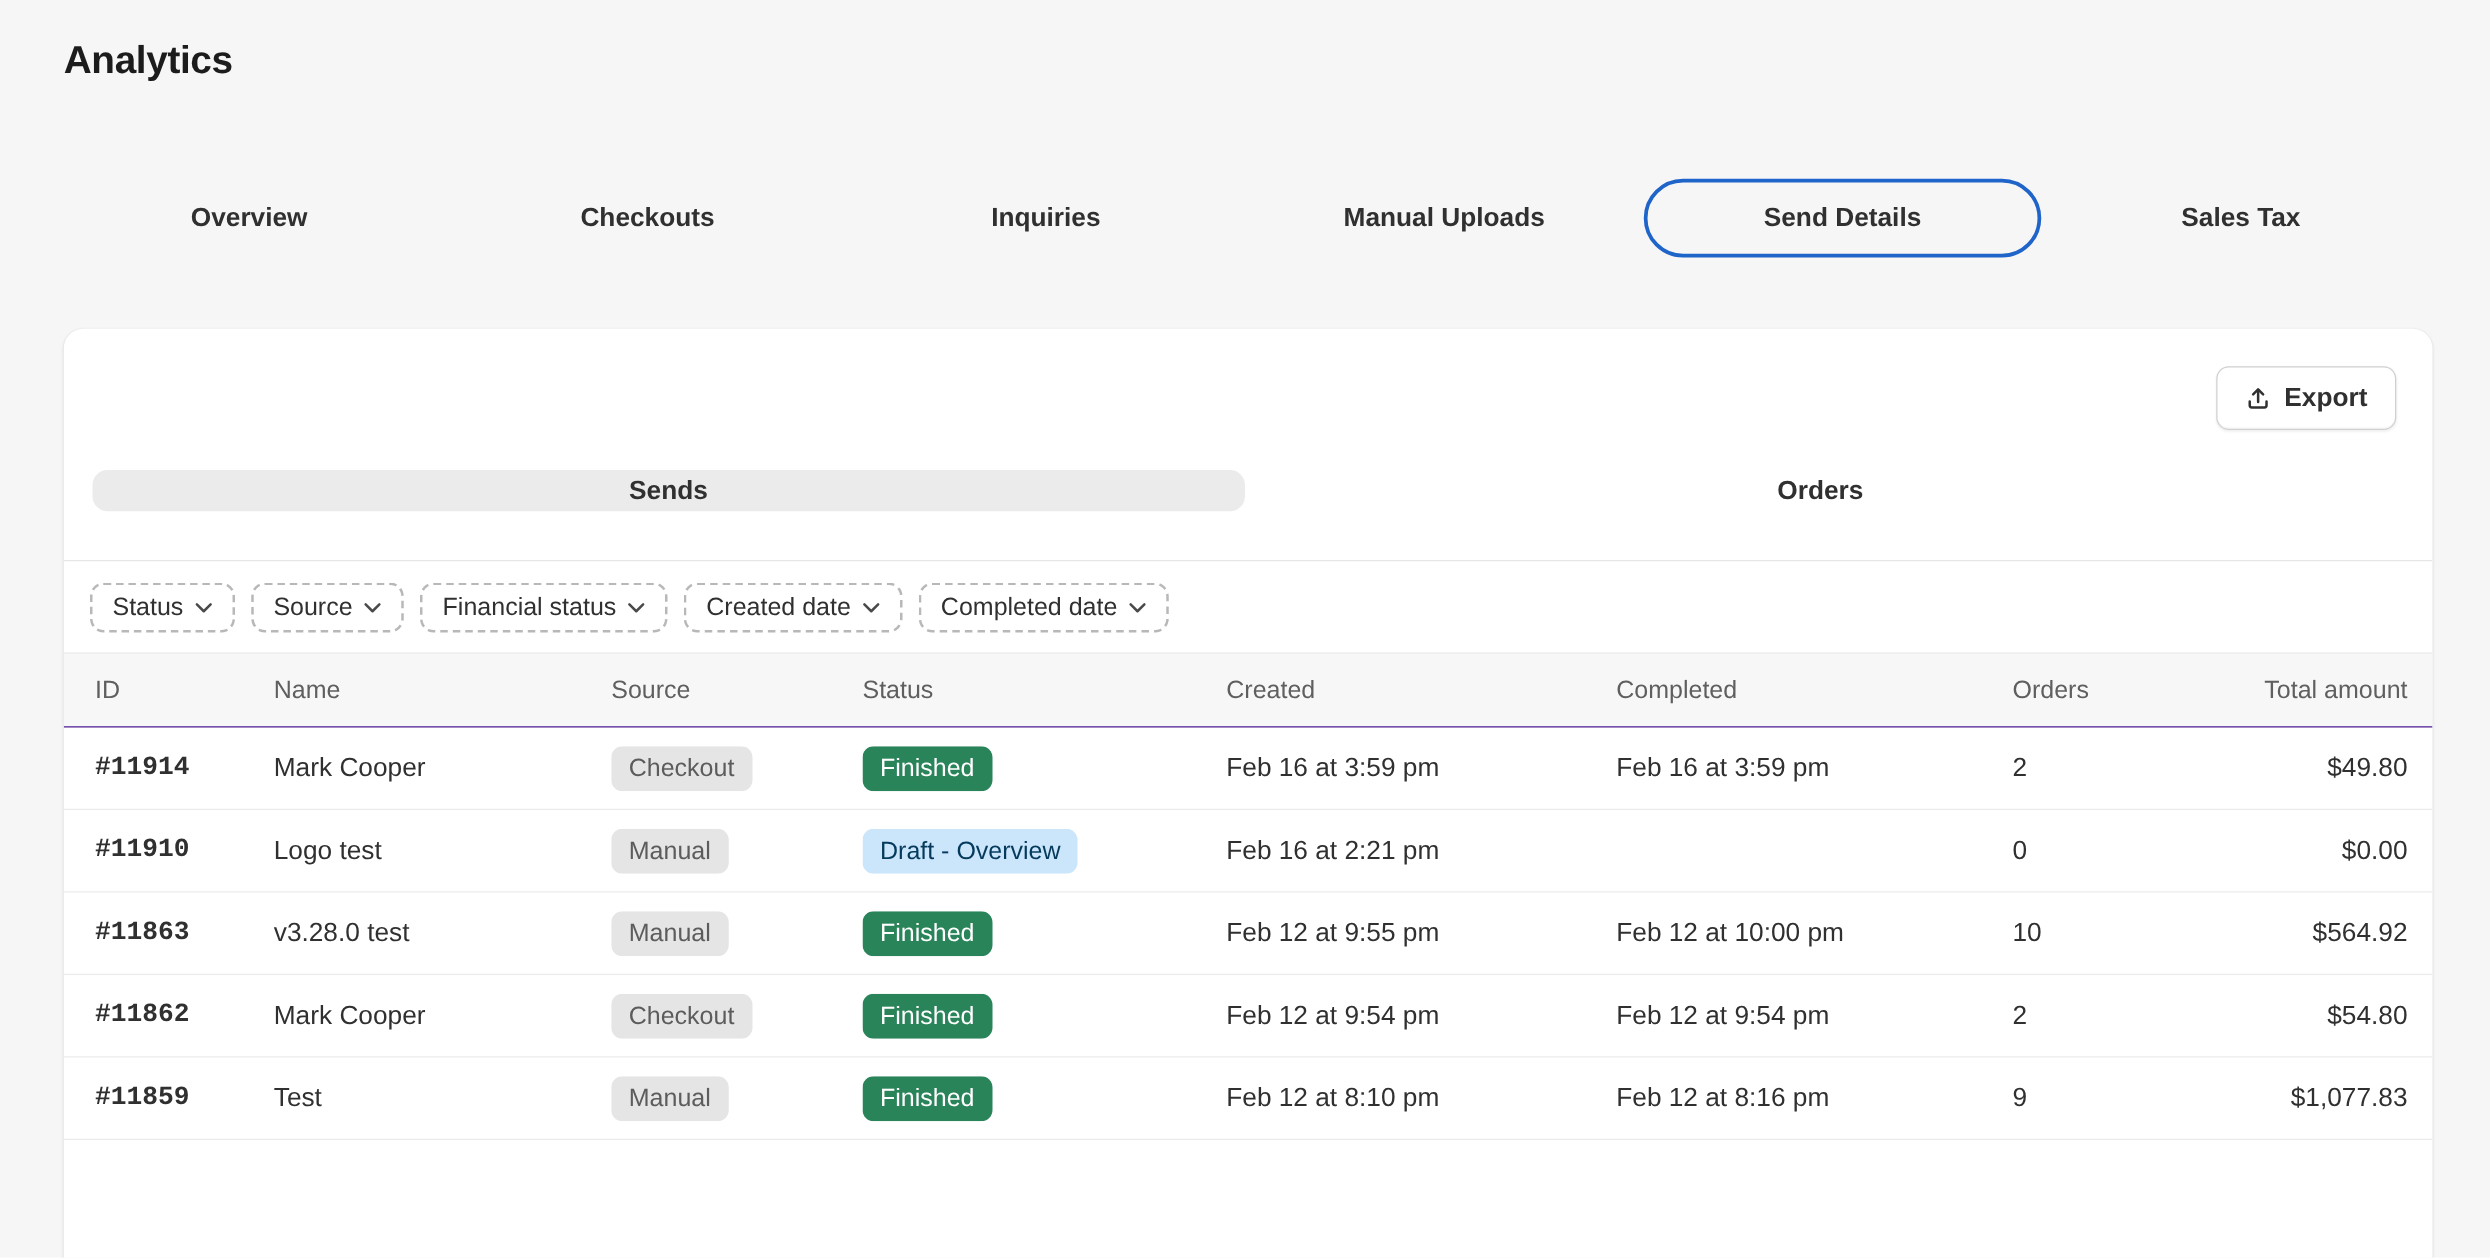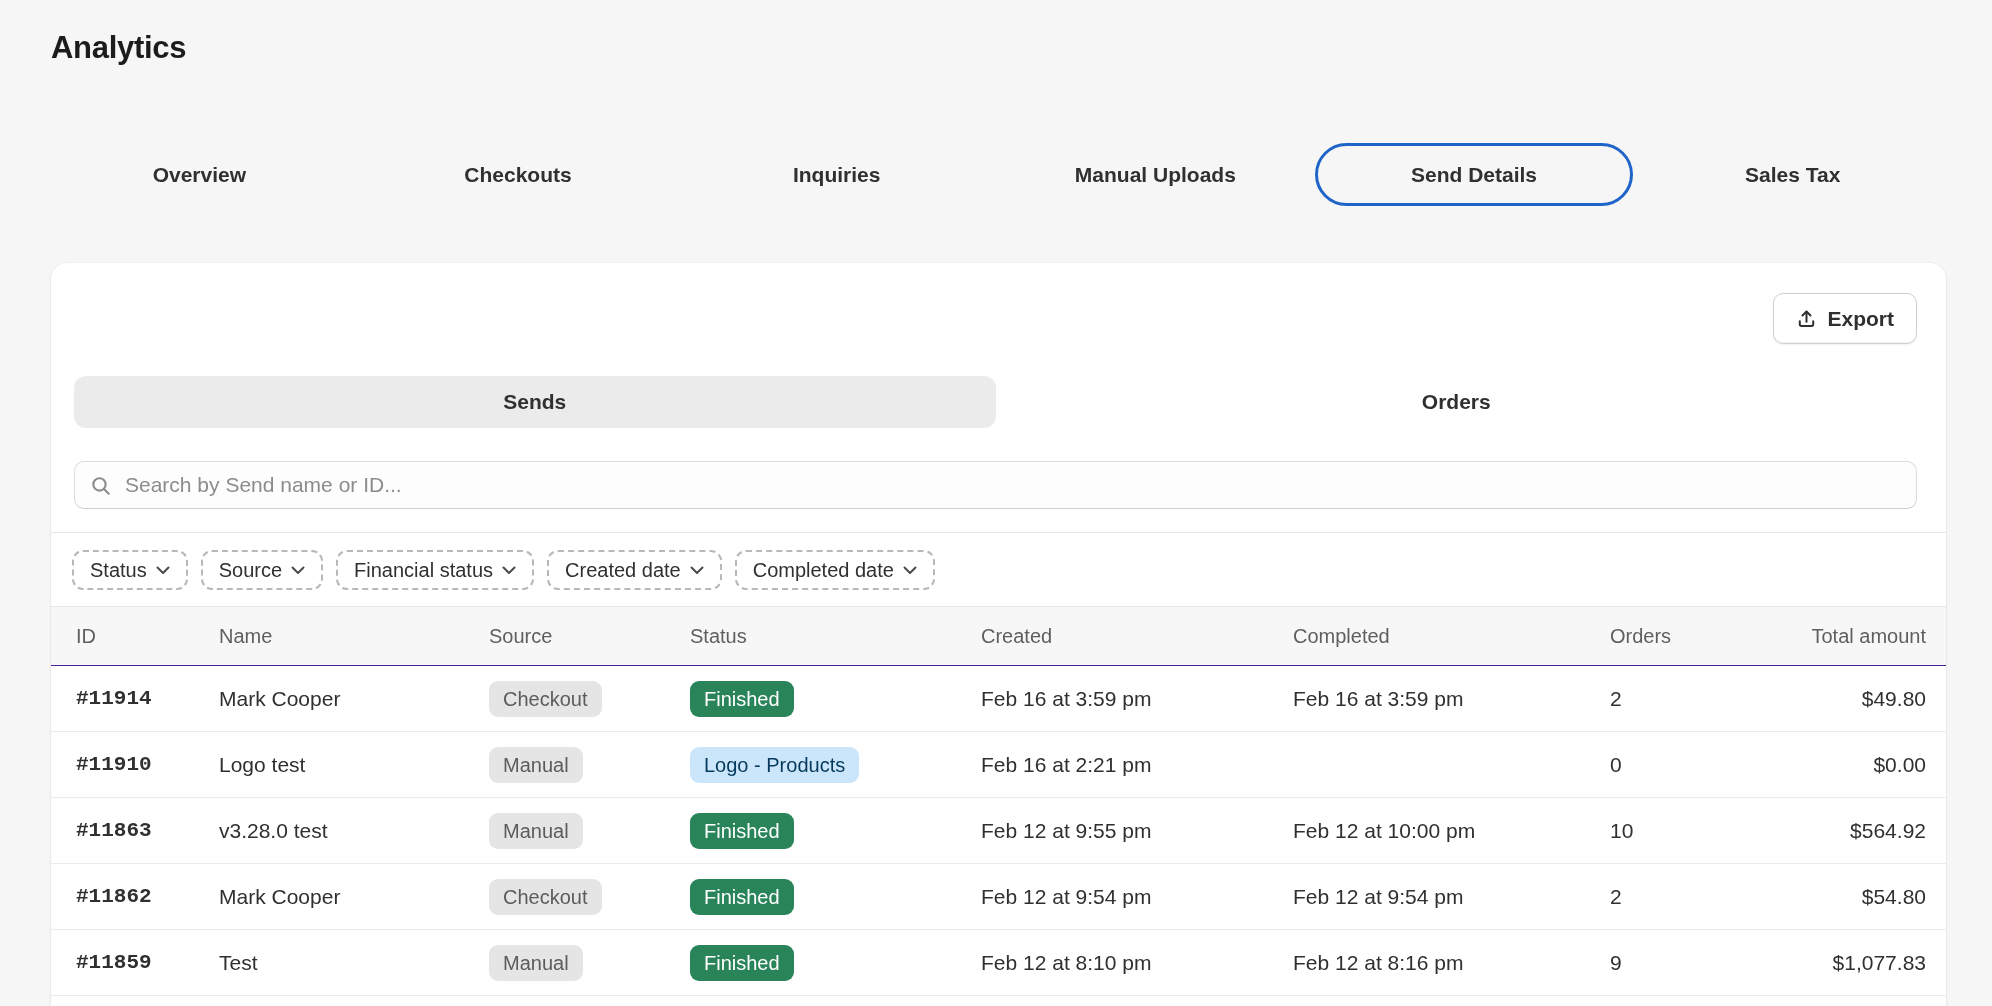--- a/index.html
+++ b/index.html
@@ -56,21 +56,21 @@
     cursor: pointer;
   }
   .export-btn svg { display: block; }
 
   
   .segmented {
     margin: 32px 29px 0 23px;
     height: 49px; display: flex;
   }
   .seg-option {
-    flex: 1; height: 52px;
+    flex: 1; height: 33px;
     display: flex; align-items: center; justify-content: center;
     border-radius: 12px;
     font-size: 21px; font-weight: 600; color: #303030;
     cursor: pointer;
   }
   .seg-option.active { background: #ebebeb; }
 
   
   .search-wrap {
     margin: 36px 29px 0 23px;
@@ -161,29 +161,20 @@
       </span>
       <span>Export</span>
     </button>
   </div>
 
   <div class="segmented">
       <div class="seg-option active">Sends</div>
       <div class="seg-option">Orders</div>
     </div>
 
-  <div class="search-wrap">
-    <span>
-      <svg width="22" height="22" viewBox="0 0 20 20" fill="none">
-        <circle cx="8.6" cy="8.6" r="5.6" stroke="#8c8c8c" stroke-width="1.9"></circle>
-        <path d="M13 13l4 4" stroke="#8c8c8c" stroke-width="1.9" stroke-linecap="round"></path>
-      </svg>
-    </span>
-    <input class="search-input" type="text" placeholder="Search by Send name or ID..." style="">
-  </div>
 
   <div class="filters-section">
       <button class="filter-chip">
         <span>Status</span>
         <span>
           <svg width="14" height="9" viewBox="0 0 14 9" fill="none">
             <path d="M1.5 1.5L7 7l5.5-5.5" stroke="#4a4a4a" stroke-width="2" stroke-linecap="round" stroke-linejoin="round"></path>
           </svg>
         </span>
       </button>
@@ -248,21 +239,21 @@
     <div class="cell cell-total">$49.80</div>
   </div>
 
   <div class="trow body-row">
     <div class="cell cell-id">#11910</div>
     <div class="cell">Logo test</div>
     <div class="cell">
       <span class="badge neutral">Manual</span>
     </div>
     <div class="cell">
-      <span class="badge info">Logo - Products</span>
+      <span class="badge info">Draft - Overview</span>
     </div>
     <div class="cell">Feb 16 at 2:21 pm</div>
     <div class="cell"></div>
     <div class="cell">0</div>
     <div class="cell cell-total">$0.00</div>
   </div>
 
   <div class="trow body-row">
     <div class="cell cell-id">#11863</div>
     <div class="cell">v3.28.0 test</div>

